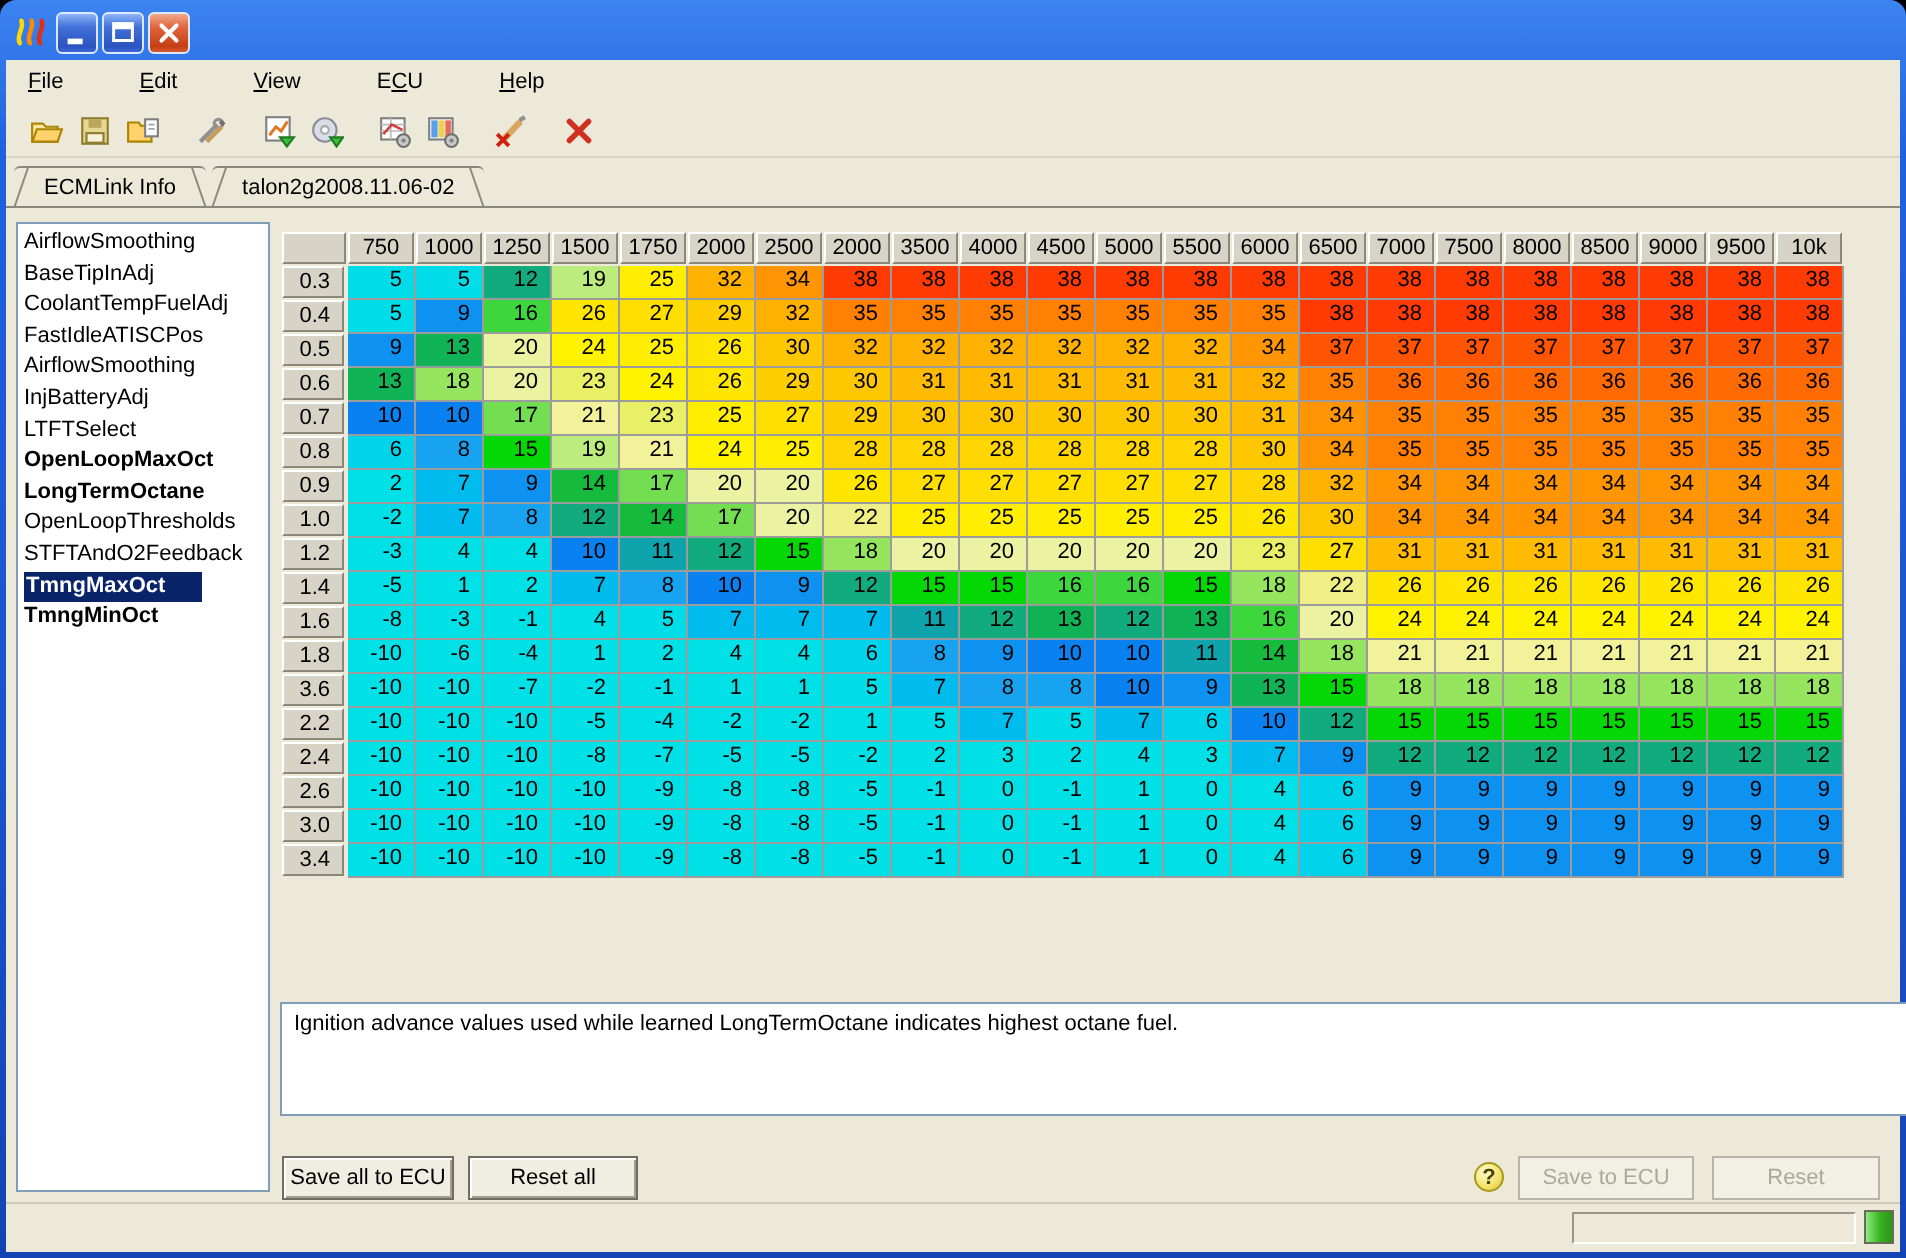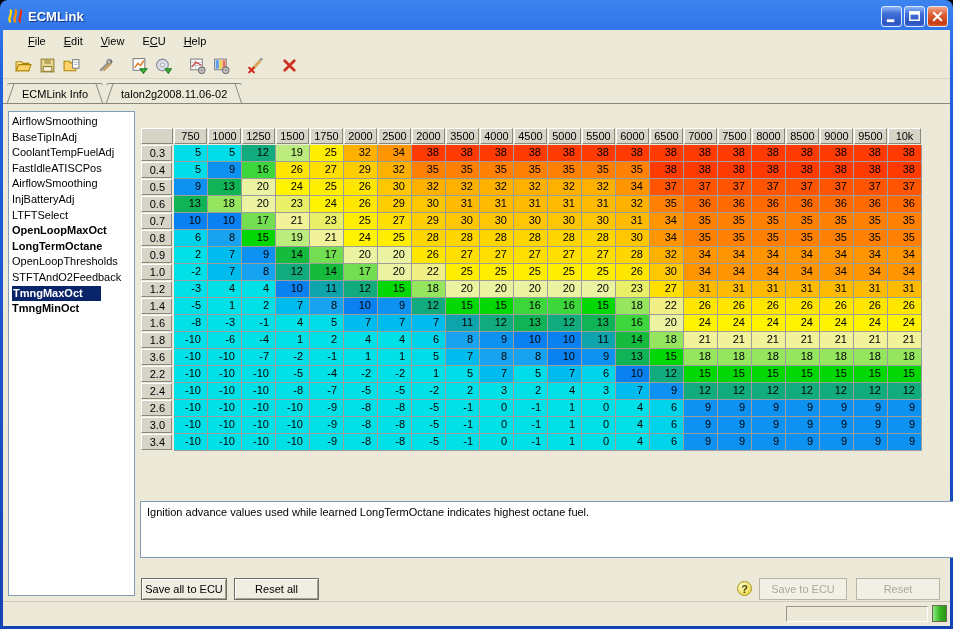--- a/index.html
+++ b/index.html
@@ -11,21 +11,21 @@
   .titlebar { position:absolute; left:0; top:0; right:0; height:30px; display:flex; align-items:center; padding:2px 5px 0 6px; }
   .app-icon { width:18px; height:18px; margin-right:4px; }
   .title-text { color:#fff; font-size:13px; font-weight:bold; text-shadow:1px 1px 1px #10307C; flex:1; }
   .winbtns { display:flex; gap:2px; }
   .winbtn { width:21px; height:21px; border:1px solid #DCE9FC; border-radius:3px;
     display:flex; align-items:center; justify-content:center;
     background:linear-gradient(180deg,#8CB4F8 0%,#4170D8 35%,#2B54C0 85%,#3C68D8 100%); }
   .winbtn.close { background:linear-gradient(180deg,#F0A888 0%,#E0653E 35%,#C53E14 85%,#D85830 100%); }
   
   .inner { position:absolute; left:3px; right:3px; top:30px; bottom:3px; background:#ECE9D8; }
-  .menubar { position:absolute; left:0; right:0; top:0; height:22px; display:flex; align-items:center; padding-left:16px; }
+  .menubar { position:absolute; left:0; right:0; top:0; height:22px; display:flex; align-items:center; padding-left:2px;gap:20px; }
   .menu-item { padding:3px 9px; cursor:default; }
   .toolbar { position:absolute; left:0; right:0; top:22px; height:27px; display:flex; align-items:center; padding-left:8px; border-bottom:1px solid #D8D4C4; }
   .tool { width:24px; height:22px; display:flex; align-items:center; justify-content:center; }
   .tool.gap { margin-left:10px; }
   .tool svg { width:17px; height:17px; }
   
   .tabstrip { position:absolute; left:0; right:0; top:50px; height:24px; display:flex; align-items:flex-end; padding-left:4px; }
   .strip-line { position:absolute; left:0; right:0; bottom:0; height:1px; background:#8A887C; z-index:1; }
   .tab { position:relative; height:21px; line-height:20px; padding:0 15px; margin-right:3px; border-top:1px solid #8A887C; border-radius:3px 3px 0 0; z-index:0; }
   .tab::before, .tab::after { content:''; position:absolute; top:0; bottom:0; width:1px; background:#8A887C; }
@@ -34,21 +34,21 @@
   .tab.active { background:#ECE9D8; z-index:2; height:23px; line-height:22px; }
   
   .content { position:absolute; left:0; right:0; top:74px; bottom:26px; }
   .listbox { position:absolute; left:5px; top:7px; width:127px; bottom:4px; background:#fff; border:1px solid #7F9DB9; padding:2px 0 0 0; overflow:hidden; }
   .list-item { line-height:15.6px; padding-left:3px; white-space:nowrap; }
   .list-item.bold { font-weight:bold; }
   .list-item.selected .sel { background:#0A246A; color:#fff; display:inline-block; padding:0 18px 0 1px; }
   .main { position:absolute; left:137px; top:0; right:2px; bottom:0; }
   .table-title { position:absolute; left:2px; top:8px; font-weight:bold; font-size:11.5px; }
   
-  .heatmap { position:absolute; left:1px; top:24px; display:grid; grid-template-columns:33px repeat(22,34px); grid-auto-rows:17px; }
+  .heatmap { position:absolute; left:1px; top:12px; display:grid; grid-template-columns:33px repeat(22,34px); grid-auto-rows:17px; }
   .hcell { background:#D7D3C7; border:1px solid; border-color:#FFFFFF #8A8878 #8A8878 #FFFFFF; margin:0 1px 1px 0; text-align:center; line-height:14px; }
   .rcell { background:#D7D3C7; border:1px solid; border-color:#FFFFFF #8A8878 #8A8878 #FFFFFF; margin:0 2px 1px 0; text-align:right; padding-right:6px; line-height:14px; }
   .dcell { border-right:1px solid #9C9C9C; border-bottom:1px solid #9C9C9C; text-align:right; padding-right:6px; line-height:15px; }
   .descbox { position:absolute; left:0; top:397px; width:900px; height:57px; background:#fff; border:1px solid #7F9DB9; padding:4px 6px; }
   
   .btn { position:absolute; height:22px; font-size:11px; font-family:"Liberation Sans",sans-serif;
     background:#F0EEE2; border:1px solid #6F6D61; box-shadow:inset 1px 1px 0 #FFFFFF, inset -1px -1px 0 #A39F90; }
   .btn.disabled { color:#ACA899; border:1px solid #B8B5A8; box-shadow:none; background:#F2F0E4; }
   .btn-save-all { left:1px;  top:474px; width:86px; }
   .btn-reset-all{ left:94px; top:474px; width:85px; }
@@ -69,21 +69,20 @@
 
 <div class="window">
   <div class="titlebar">
     <span class="app-icon">
       <svg viewBox="0 0 16 16" width="18" height="18">
         <path d="M3.5 13 C1.5 9.5 5.5 7 4.2 3" stroke="#FFD800" fill="none" stroke-width="2" stroke-linecap="round"></path>
         <path d="M8 13 C6 9.5 10 7 8.7 3" stroke="#FF8C00" fill="none" stroke-width="2" stroke-linecap="round"></path>
         <path d="M12.5 13 C10.5 9.5 14.5 7 13.2 3" stroke="#E03010" fill="none" stroke-width="2" stroke-linecap="round"></path>
       </svg>
     </span>
-    <span class="title-text">ECMLink</span>
     <span class="winbtns">
       <span class="winbtn">
         <svg viewBox="0 0 16 16" width="15" height="15">
             <rect x="3" y="11" width="8" height="3" fill="#fff"></rect>
           </svg>
         </span>
       <span class="winbtn">
         <svg viewBox="0 0 16 16" width="15" height="15">
             <rect x="3" y="3" width="10" height="9" fill="none" stroke="#fff" stroke-width="1.6"></rect>
             <rect x="3" y="3" width="10" height="3" fill="#fff"></rect>

